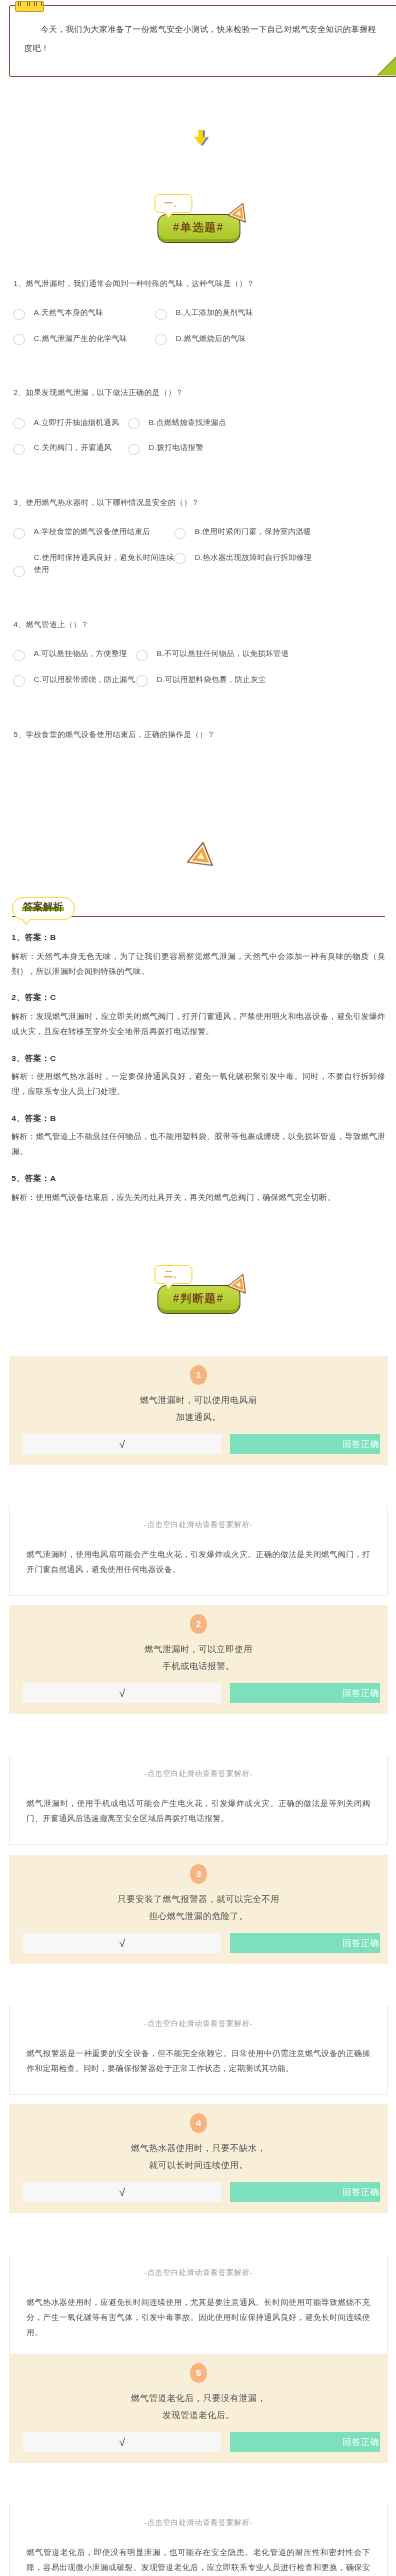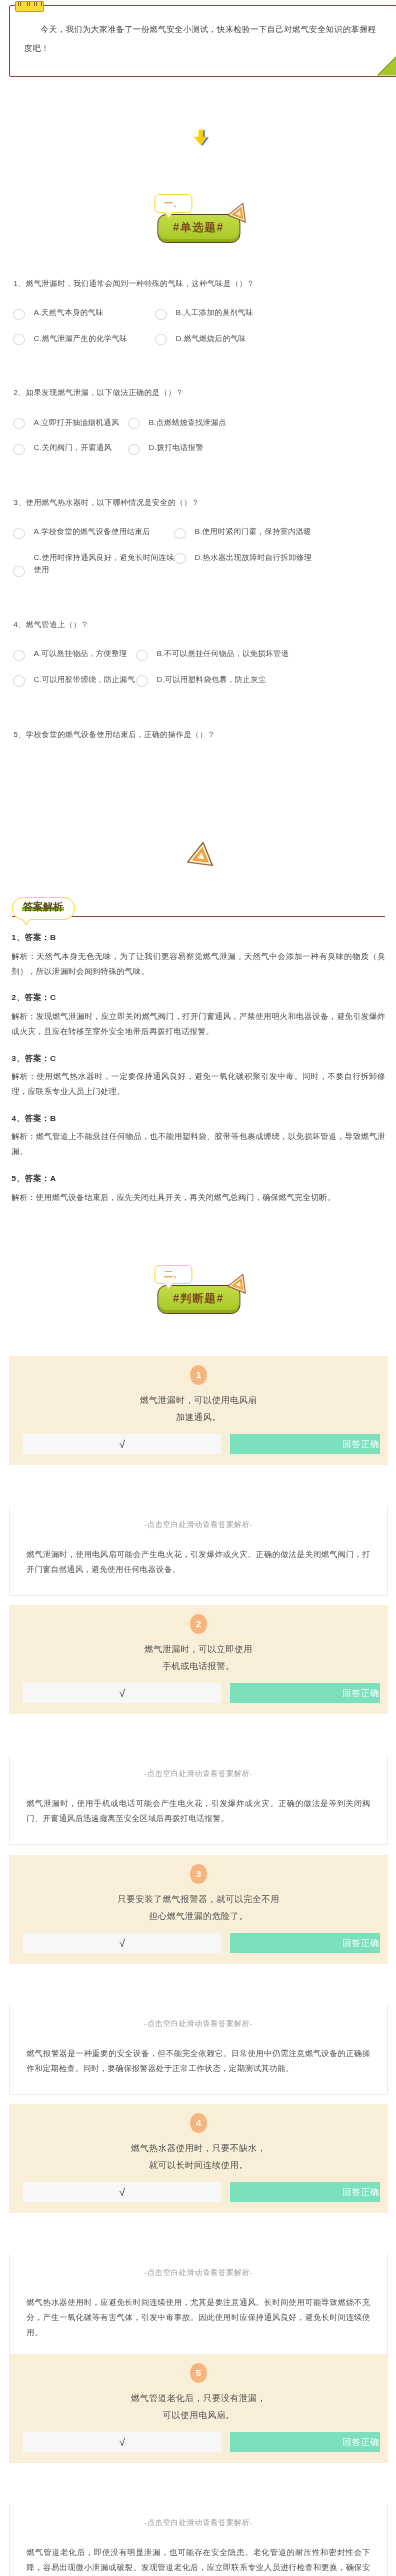--- a/index.html
+++ b/index.html
@@ -375,21 +375,21 @@
   <div class="jcard-body">
     <div class="jhint">-点击空白处滑动查看答案解析-</div>
     <div class="jexp">燃气热水器使用时，应避免长时间连续使用，尤其是要注意通风。长时间使用可能导致燃烧不充分，产生一氧化碳等有害气体，引发中毒事故。因此使用时应保持通风良好，避免长时间连续使用。</div>
   </div>
 </div>
 
 <div class="abs jcard" style="top:2354px">
   <div class="jcard-top">
     <div class="jnum">5</div>
     <div class="jq">燃气管道老化后，只要没有泄漏，
-可以使用电风扇。</div>
+发现管道老化后。</div>
     <div class="jbtns">
       <div class="jbtn-check">√</div>
       <div class="jbtn-result">回答正确</div>
     </div>
   </div>
   <div class="jcard-body">
     <div class="jhint">-点击空白处滑动查看答案解析-</div>
     <div class="jexp">燃气管道老化后，即使没有明显泄漏，也可能存在安全隐患。老化管道的耐压性和密封性会下降，容易出现微小泄漏或破裂。发现管道老化后，应立即联系专业人员进行检查和更换，确保安全。</div>
   </div>
 </div>

